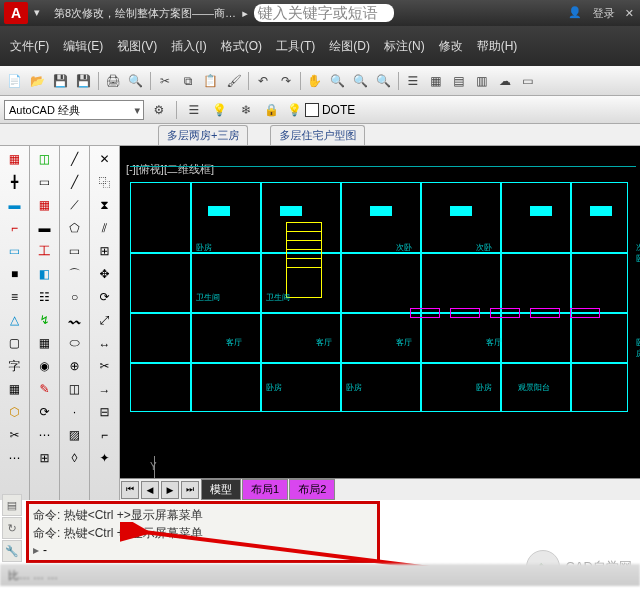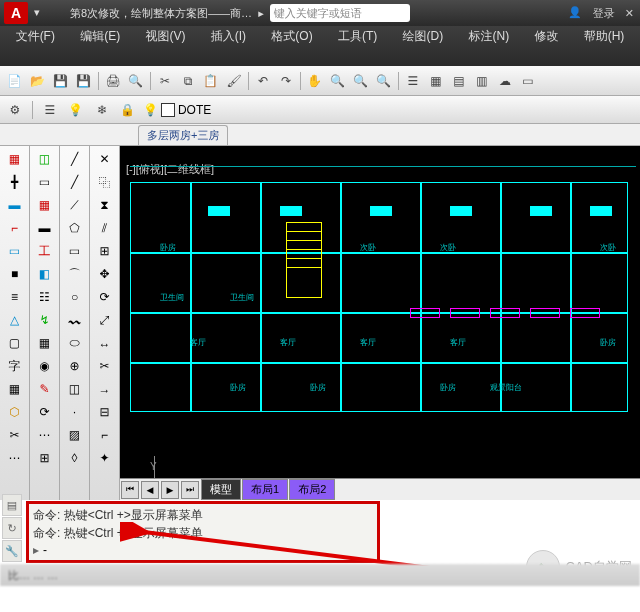--- a/index.html
+++ b/index.html
@@ -1,72 +1,72 @@
 <!DOCTYPE html>
 <html><head>
 <meta charset="utf-8">
 <style>
 * { margin:0; padding:0; box-sizing:border-box; font-family:"Microsoft YaHei",SimSun,Arial,sans-serif; }
 body { background:#fff; width:640px; height:612px; overflow:hidden; position:relative; }
 
 
 .titlebar { height:26px; background:linear-gradient(#4a4a4a,#2a2a2a); display:flex; align-items:center; color:#ddd; font-size:11px; padding-left:4px; gap:6px; }
 .app-logo { width:24px; height:22px; background:#c00; border-radius:2px; display:flex; align-items:center; justify-content:center; color:#fff; font-weight:bold; font-size:14px; }
-.tb-title { flex:0 0 auto; white-space:nowrap; overflow:hidden; max-width:190px; text-overflow:ellipsis;margin-left:16px; }
-.tb-search { flex:0 0 140px; background:#fff; height:18px; border-radius:3px; padding:0 4px; font-size:11px; color:#888; line-height:18px; }
+.tb-title { flex:0 0 auto; white-space:nowrap; overflow:hidden; max-width:190px; text-overflow:ellipsis; }
+.tb-search { flex:0 0 140px; background:#fff; height:18px; border-radius:8px; padding:0 4px; font-size:15px; color:#888; line-height:18px; }
 .tb-right { margin-left:auto; display:flex; gap:10px; align-items:center; padding-right:6px; color:#ccc; }
 .tb-icon { width:14px; height:14px; display:inline-block; }
 
 
-.menubar { height:40px; background:linear-gradient(#3e3e3e,#2a2a2a); display:flex; flex-wrap:wrap; align-items:center; padding:2px 10px; gap:14px; color:#ddd; font-size:12px;flex-direction:column; }
+.menubar { height:40px; background:linear-gradient(#3e3e3e,#2a2a2a); display:flex; flex-wrap:wrap; align-items:center; padding:2px 10px; gap:14px; color:#ddd; font-size:12px; }
 .menubar .mi { cursor:pointer; white-space:nowrap; }
 
 
 .std-toolbar { height:30px; background:linear-gradient(#fafafa,#dcdcdc); border-bottom:1px solid #aaa; display:flex; align-items:center; padding:0 4px; gap:1px; overflow:hidden; }
 .tbtn { width:22px; height:22px; border:1px solid transparent; border-radius:2px; display:flex; align-items:center; justify-content:center; font-size:12px; color:#444; cursor:pointer; }
 .sep { width:1px; height:18px; background:#aaa; margin:0 2px; }
 
 
 .toolbar2 { height:28px; background:linear-gradient(#fafafa,#dcdcdc); border-bottom:1px solid #aaa; display:flex; align-items:center; padding:0 4px; gap:4px; overflow:hidden; }
 .dropdown { height:20px; background:#fff; border:1px solid #888; font-size:11px; padding:0 18px 0 4px; line-height:18px; position:relative; }
 .dropdown::after { content:"▾"; position:absolute; right:3px; top:0; color:#555; }
 .dote { display:flex; align-items:center; gap:3px; font-size:12px; }
 .swatch { width:14px; height:14px; border:1px solid #333; }
 
 
 .tabrow { height:22px; background:#f0f0f0; border-bottom:1px solid #aaa; display:flex; align-items:end; padding-left:138px; overflow:hidden; }
-.doctab { height:20px; border:1px solid #aaa; border-bottom:none; background:#eee; font-size:11px; color:#2a4a8a; padding:2px 8px; margin-right:2px; border-radius:3px 3px 0 0; cursor:pointer; white-space:nowrap; }
+.doctab { height:20px; border:1px solid #aaa; border-bottom:none; background:#eee; font-size:11px; color:#2a4a8a; padding:2px 8px; margin-right:2px; border-radius:3px 3px 0 0; cursor:pointer; white-space:nowrap;margin-left:20px; }
 .doctab.active { background:#fff; font-weight:bold; }
 .doctab.red { color:#c00; }
 
 
 .workspace { display:flex; height:354px; background:#000; }
 .palette { width:30px; background:linear-gradient(#fafafa,#dcdcdc); border-right:1px solid #aaa; display:flex; flex-direction:column; align-items:center; gap:3px; padding:3px 0; }
 .palette .pbtn { width:22px; height:20px; border:1px solid transparent; display:flex; align-items:center; justify-content:center; font-size:12px; cursor:pointer; }
 .palettes { display:flex; }
 .canvas { flex:1; background:#000; position:relative; overflow:hidden; }
 .canvas-title { color:#ccc; font-size:11px; position:absolute; top:16px; left:6px; }
 .floorplan { position:absolute; top:26px; left:10px; right:4px; bottom:30px; }
 .wall { position:absolute; border:1px solid #0ff; }
 .dim { position:absolute; border-top:1px solid #0aa; height:1px; }
 .rect-c { position:absolute; background:#0ff; }
 .rect-m { position:absolute; border:1px solid #f0f; }
 .stair { position:absolute; border:1px solid #ff0; }
-.room-lbl { position:absolute; color:#0cc; font-size:8px; }
+.room-lbl { position:absolute; color:#0cc; font-size:8px;margin-left:36px; }
 .ucs { position:absolute; bottom:10px; left:20px; color:#888; font-size:10px; }
 .ucs .y { position:absolute; bottom:18px; left:10px; }
 .ucs .x { position:absolute; bottom:0; left:32px; }
 .ucs .arrow-y { width:1px; height:30px; background:#888; position:absolute; bottom:4px; left:14px; }
 .ucs .arrow-x { height:1px; width:30px; background:#888; position:absolute; bottom:4px; left:14px; }
 .ucs .box { width:8px;height:8px;border:1px solid #888;position:absolute;bottom:0;left:10px; }
 
 
 .model-tabs { position:absolute; bottom:0; left:0; height:22px; background:#eee; width:100%; display:flex; align-items:center; font-size:11px; border-top:1px solid #888; }
 .mtab-btn { width:18px; height:18px; border:1px solid #888; margin:0 1px; background:#ddd; display:flex; align-items:center; justify-content:center; cursor:pointer; font-size:9px; }
-.mtab { padding:2px 8px; border:1px solid #888; background:#8b5cf6; margin-left:1px; cursor:pointer; }
+.mtab { padding:2px 8px; border:1px solid #888; background:#d946ef; margin-left:1px; cursor:pointer; }
 .mtab.active { background:#333; color:#fff; }
 
 
 .cmdarea { border:3px solid #c00; background:#f3f3f0; font-size:12px; font-family:SimSun,monospace; padding:3px 4px; margin:1px 260px 1px 26px; }
 .cmdline { color:#333; margin-bottom:1px; white-space:nowrap; overflow:hidden; }
 .cmd-input-row { display:flex; align-items:center; gap:4px; }
 .cmd-caret { color:#666; }
 .cmd-input { border:none; background:transparent; font:inherit; outline:none; width:120px; }
 .cmd-side { position:absolute; left:2px; bottom:50px; width:22px; display:flex; flex-direction:column; gap:1px; }
 .cmd-side .sb { width:20px;height:22px;background:#e8e8e4;border:1px solid #ccc;display:flex;align-items:center;justify-content:center;font-size:11px;color:#666; }
@@ -132,35 +132,37 @@
   <div class="sep"></div>
   <div class="tbtn">☰</div>
   <div class="tbtn">▦</div>
   <div class="tbtn">▤</div>
   <div class="tbtn">▥</div>
   <div class="tbtn">☁</div>
   <div class="tbtn">▭</div>
 </div>
 
 <div class="toolbar2">
+  <div class="dropdown" style="width:140px">AutoCAD 经典</div>
   <div class="tbtn">⚙</div>
   <div class="sep"></div>
   <div class="tbtn">☰</div>
   <div class="tbtn">💡</div>
   <div class="tbtn">❄</div>
   <div class="tbtn">🔒</div>
   <div class="dote">
     <span>💡</span>
     <span class="swatch" style="background:#fff"></span>
     <span>DOTE</span>
   </div>
 </div>
 
 <div class="tabrow">
   <div class="doctab">多层两房+三房</div>
+  <div class="doctab">多层住宅户型图</div>
 </div>
 
 <div class="workspace">
   <div class="palettes">
     <div class="palette">
       <div class="pbtn" style="color:#c00">▦</div>
       <div class="pbtn">╋</div>
       <div class="pbtn" style="color:#08c">▬</div>
       <div class="pbtn" style="color:#c00">⌐</div>
       <div class="pbtn" style="color:#08c">▭</div>
@@ -270,21 +272,21 @@
       <div class="room-lbl" style="top:120px;left:30px">卫生间</div>
       <div class="room-lbl" style="top:120px;left:100px">卫生间</div>
       <div class="room-lbl" style="top:165px;left:60px">客厅</div>
       <div class="room-lbl" style="top:165px;left:150px">客厅</div>
       <div class="room-lbl" style="top:165px;left:230px">客厅</div>
       <div class="room-lbl" style="top:165px;left:320px">客厅</div>
       <div class="room-lbl" style="top:165px;left:470px">卧房</div>
       <div class="room-lbl" style="top:210px;left:100px">卧房</div>
       <div class="room-lbl" style="top:210px;left:180px">卧房</div>
       <div class="room-lbl" style="top:210px;left:310px">卧房</div>
-      <div class="room-lbl" style="top:210px;left:360px">观景阳台</div>
+      <div class="room-lbl" style="top:210px;left:352px">观景阳台</div>
     </div>
     <div class="ucs">
       <div class="arrow-y"></div>
         <div class="arrow-x"></div>
         <div class="box"></div>
       <span class="y">Y</span>
       <span class="x">X</span>
     </div>
     <div class="model-tabs">
       <div class="mtab-btn">⏮</div>

